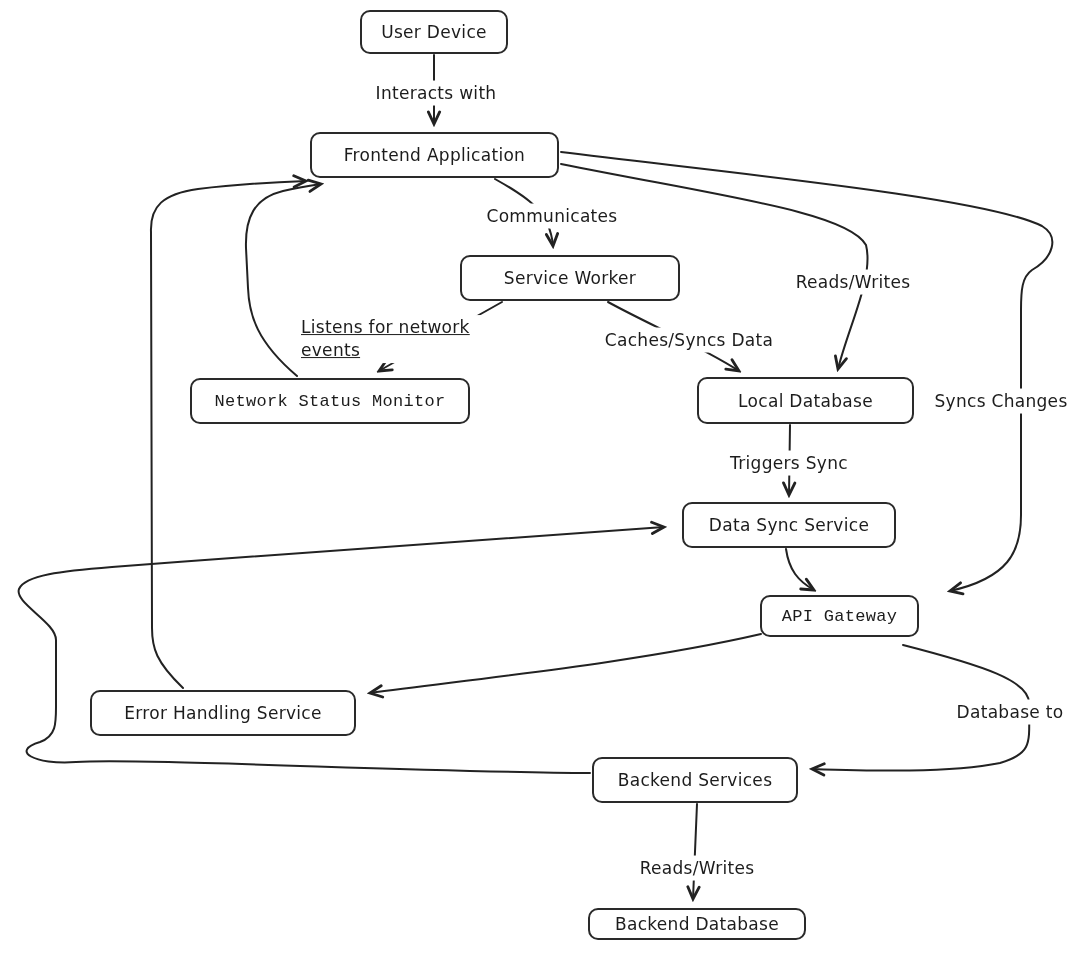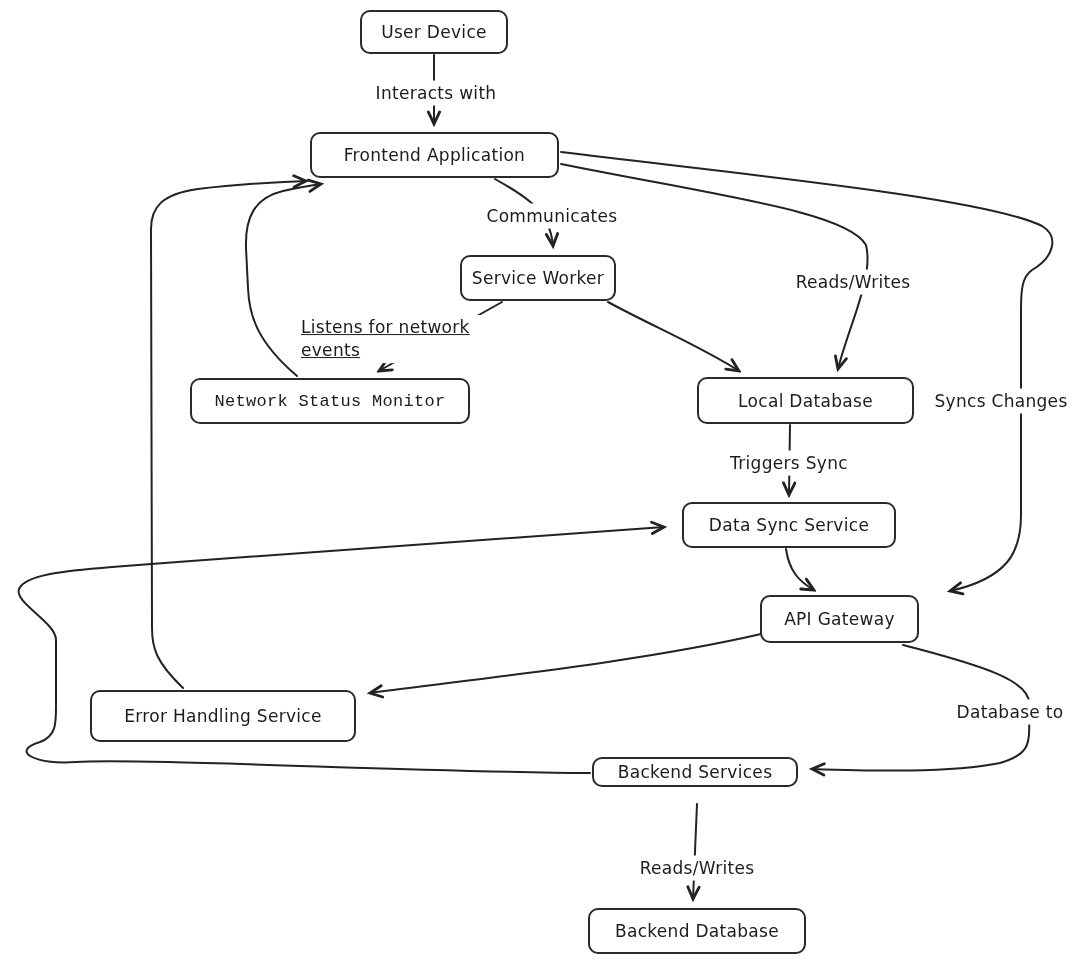--- a/index.html
+++ b/index.html
@@ -85,47 +85,48 @@
     <path d="M183 688 C156 662, 152 648, 152 628 L151 232 C150 206, 163 194, 198 189 C238 184, 278 182, 306 181" marker-end="url(#arrowV)"></path>
     <path d="M297 376 C257 342, 249 315, 248 288 L246 248 C245 218, 254 198, 283 191 C296 188, 308 186, 321 184" marker-end="url(#arrowV)"></path>
   </svg>
 
   <div class="node" style="left:360px; top:10px; width:148px; height:44px;">
     <span>User Device</span>
   </div>
   <div class="node" style="left:310px; top:132px; width:249px; height:46px;">
     <span>Frontend Application</span>
   </div>
-  <div class="node" style="left:460px; top:255px; width:156px; height:46px;text-align:center;">
+  <div class="node" style="left:460px; top:255px; width:220px; height:46px;text-align:center;">
     <span>Service Worker</span>
   </div>
   <div class="node" style="left:190px; top:378px; width:280px; height:46px;font-family:Liberation Mono, monospace;">
     <span>Network Status Monitor</span>
   </div>
   <div class="node" style="left:697px; top:377px; width:217px; height:47px;">
     <span>Local Database</span>
   </div>
   <div class="node" style="left:682px; top:502px; width:214px; height:46px;">
     <span>Data Sync Service</span>
   </div>
-  <div class="node" style="left:760px; top:595px; width:159px; height:48px;">
+  <div class="node" style="left:760px; top:595px; width:159px; height:42px;font-family:Liberation Mono, monospace;">
     <span>API Gateway</span>
   </div>
-  <div class="node" style="left:90px; top:690px; width:266px; height:52px;">
+  <div class="node" style="left:90px; top:690px; width:266px; height:46px;">
     <span>Error Handling Service</span>
   </div>
-  <div class="node" style="left:592px; top:757px; width:206px; height:30px;">
+  <div class="node" style="left:592px; top:757px; width:206px; height:46px;">
     <span>Backend Services</span>
   </div>
-  <div class="node" style="left:588px; top:908px; width:218px; height:46px;text-align:center;">
+  <div class="node" style="left:588px; top:908px; width:218px; height:32px;text-align:center;">
     <span>Backend Database</span>
   </div>
 
   <div class="edge-label" style="left:436px; top:93px;">Interacts with</div>
   <div class="edge-label" style="left:552px; top:216px;">Communicates</div>
   <div class="edge-label wrap" style="left:412px; top:339px;">Listens for network events</div>
+  <div class="edge-label" style="left:689px; top:340px;">Caches/Syncs Data</div>
   <div class="edge-label" style="left:853px; top:282px;">Reads/Writes</div>
   <div class="edge-label" style="left:1001px; top:401px;">Syncs Changes</div>
   <div class="edge-label" style="left:789px; top:463px;">Triggers Sync</div>
   <div class="edge-label" style="left:1010px; top:712px;">Database to</div>
   <div class="edge-label" style="left:697px; top:868px;">Reads/Writes</div>
 
 </div>
 
 </body></html>

